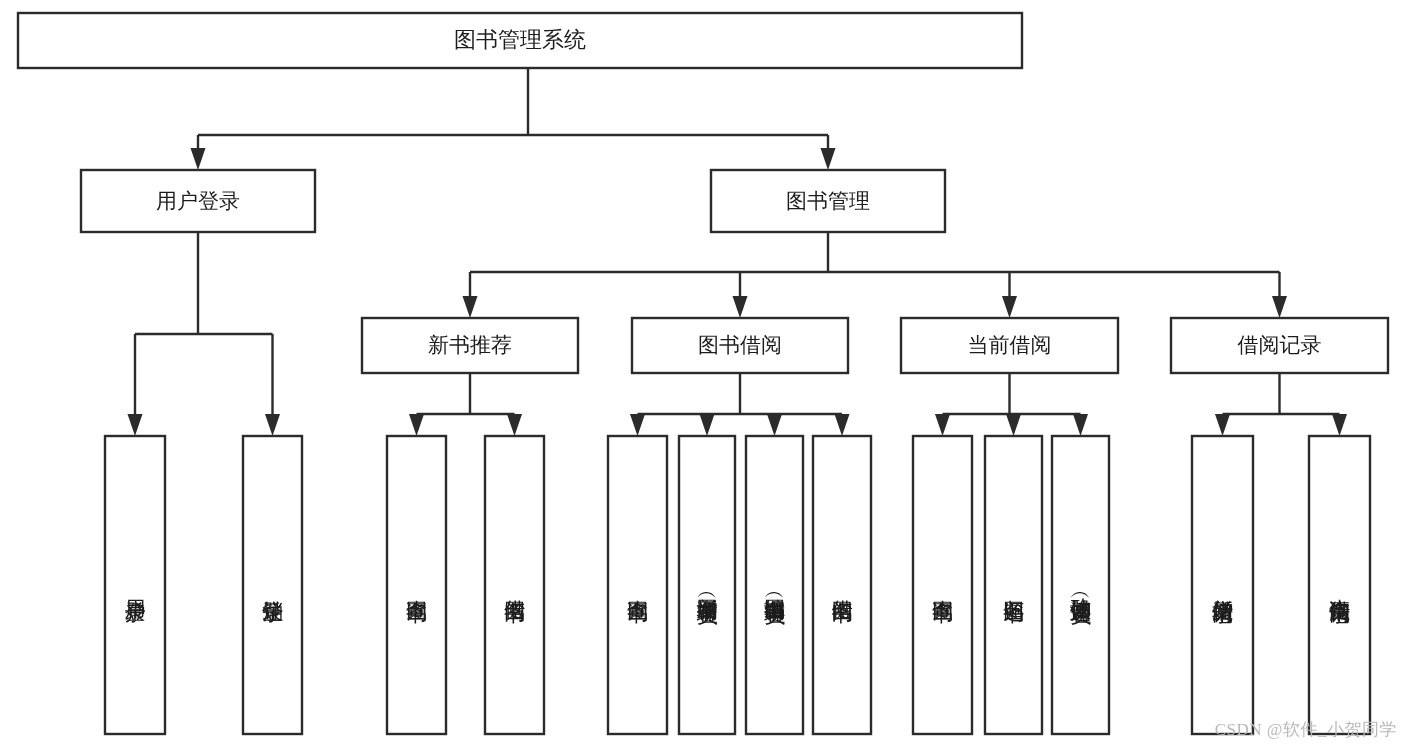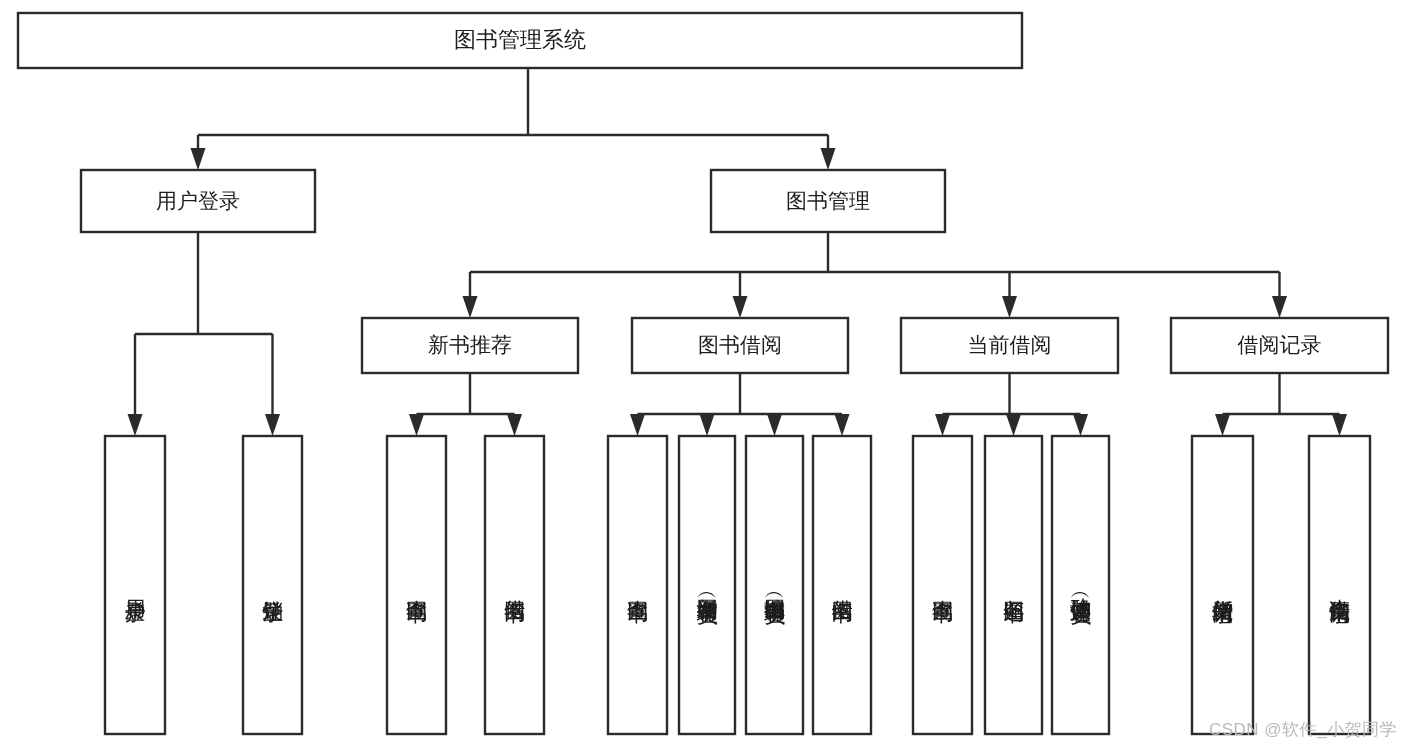--- a/index.html
+++ b/index.html
@@ -71,21 +71,21 @@
     line-height: 1.06;
     color: #1d1d1d;
     letter-spacing: 1px;
     white-space: nowrap;
     text-align: center;
   }
   #watermark {
     position: absolute;
     right: 8px;
     bottom: 6px;
-    font-family: Liberation Sans, sans-serif;
+    font-family: Liberation Serif, serif;
     font-size: 17px;
     color: #b9b9b9;
     white-space: nowrap;
     letter-spacing: 0.5px;
   }
 </style>
 </head>
 <body>
 
 <div id="diagram-root">

